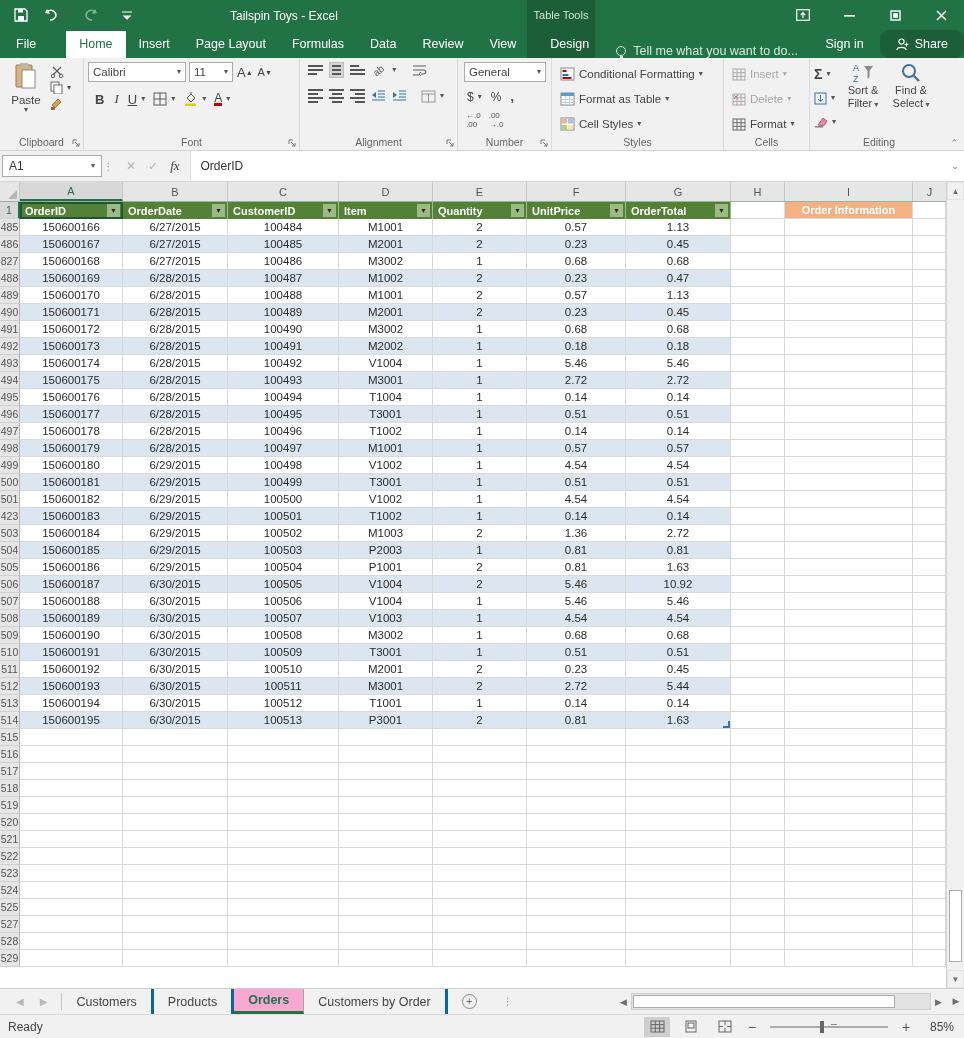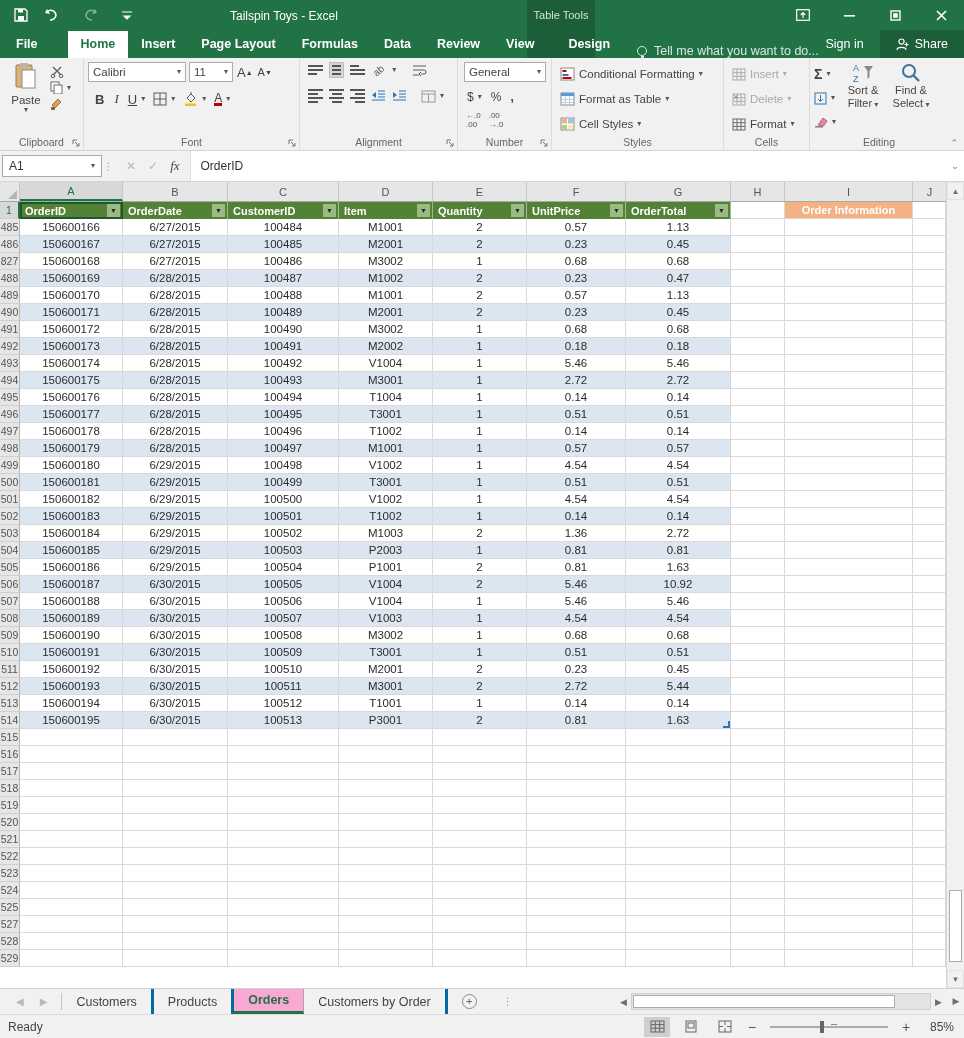--- a/index.html
+++ b/index.html
@@ -11,29 +11,29 @@
   .header { position:relative; height:58px; background:#217346; }
   .tt-panel { position:absolute; left:527px; top:0; width:68px; height:58px; background:#1B5E38; }
   .tt-label { position:absolute; left:527px; top:9px; width:68px; text-align:center; font-size:11px; color:#cfe3d6; }
   .titlebar { position:absolute; left:0; top:0; right:0; height:30px; display:flex; align-items:center; color:#fff; }
   .qat { display:flex; align-items:center; gap:14px; margin-left:14px; }
   .qat .dim { opacity:.45; }
   .win-title { position:absolute; left:230px; top:9px; font-size:12px; color:#fff; }
   .winbtns { position:absolute; right:0; top:0; height:30px; display:flex; }
   .winbtn { width:46px; height:30px; display:flex; align-items:center; justify-content:center; color:#fff; font-size:13px; }
   .tabrow { position:absolute; left:0; top:30px; right:0; height:28px; display:flex; align-items:flex-end; color:#fff; font-size:12.5px; }
-  .rtab { padding:6px 13px 7px; cursor:default;font-weight:bold; }
+  .rtab { padding:6px 13px 7px; cursor:default; }
   .rtab.active { background:#fff; color:#217346; }
   .rtab.file { background:#217346; padding:6px 16px 7px; }
   .tellme { display:flex; align-items:center; gap:7px; margin-left:14px; color:#d9e8df; }
   .bulb { width:10px; height:10px; border:1.4px solid #d9e8df; border-radius:50%; position:relative; }
   .bulb:after { content:""; position:absolute; left:2.5px; top:9px; width:3px; height:3px; background:#d9e8df; }
   .acct { position:absolute; right:0; top:30px; height:28px; display:flex; align-items:center; font-size:12.5px; color:#fff; }
   .signin { padding:0 16px; }
-  .share { background:#1B5E38; height:28px; display:flex; align-items:center; gap:6px; padding:0 16px; }
+  .share { background:#1B5E38; height:28px; display:flex; align-items:center; gap:6px; padding:0 16px;border-radius:9px; }
 
   
   .ribbon { position:relative; height:93px; background:#F1F1F1; border-bottom:1px solid #D5D5D5; display:flex; font-size:11.5px; color:#444; }
   .group { position:relative; border-right:1px solid #DCDCDC; padding:4px 4px 16px; }
   .glabel { position:absolute; bottom:2px; left:0; right:0; text-align:center; font-size:10.5px; color:#666; }
   .dlg { position:absolute; right:3px; bottom:3px; }
   .btn { display:inline-flex; align-items:center; justify-content:center; border:1px solid transparent; }
   .chev { font-size:8px; color:#555; line-height:1; }
   .combo { background:#fff; border:1px solid #ABABAB; display:flex; align-items:center; justify-content:space-between; padding:1px 4px; height:20px; font-size:11.5px; }
   .dim-t { color:#A8A8A8; }
@@ -785,21 +785,21 @@
             <span class="cell t cC">100500</span>
             <span class="cell t cD">V1002</span>
             <span class="cell t cE">1</span>
             <span class="cell t cF">4.54</span>
             <span class="cell t cG">4.54</span>
             <span class="cell cH"></span>
             <span class="cell cI"></span>
             <span class="cell cJ"></span>
           </div>
           <div class="row band">
-            <span class="rowhead">502</span>
+            <span class="rowhead">423</span>
             <span class="cell t cA">150600183</span>
             <span class="cell t cB">6/29/2015</span>
             <span class="cell t cC">100501</span>
             <span class="cell t cD">T1002</span>
             <span class="cell t cE">1</span>
             <span class="cell t cF">0.14</span>
             <span class="cell t cG">0.14</span>
             <span class="cell cH"></span>
             <span class="cell cI"></span>
             <span class="cell cJ"></span>

